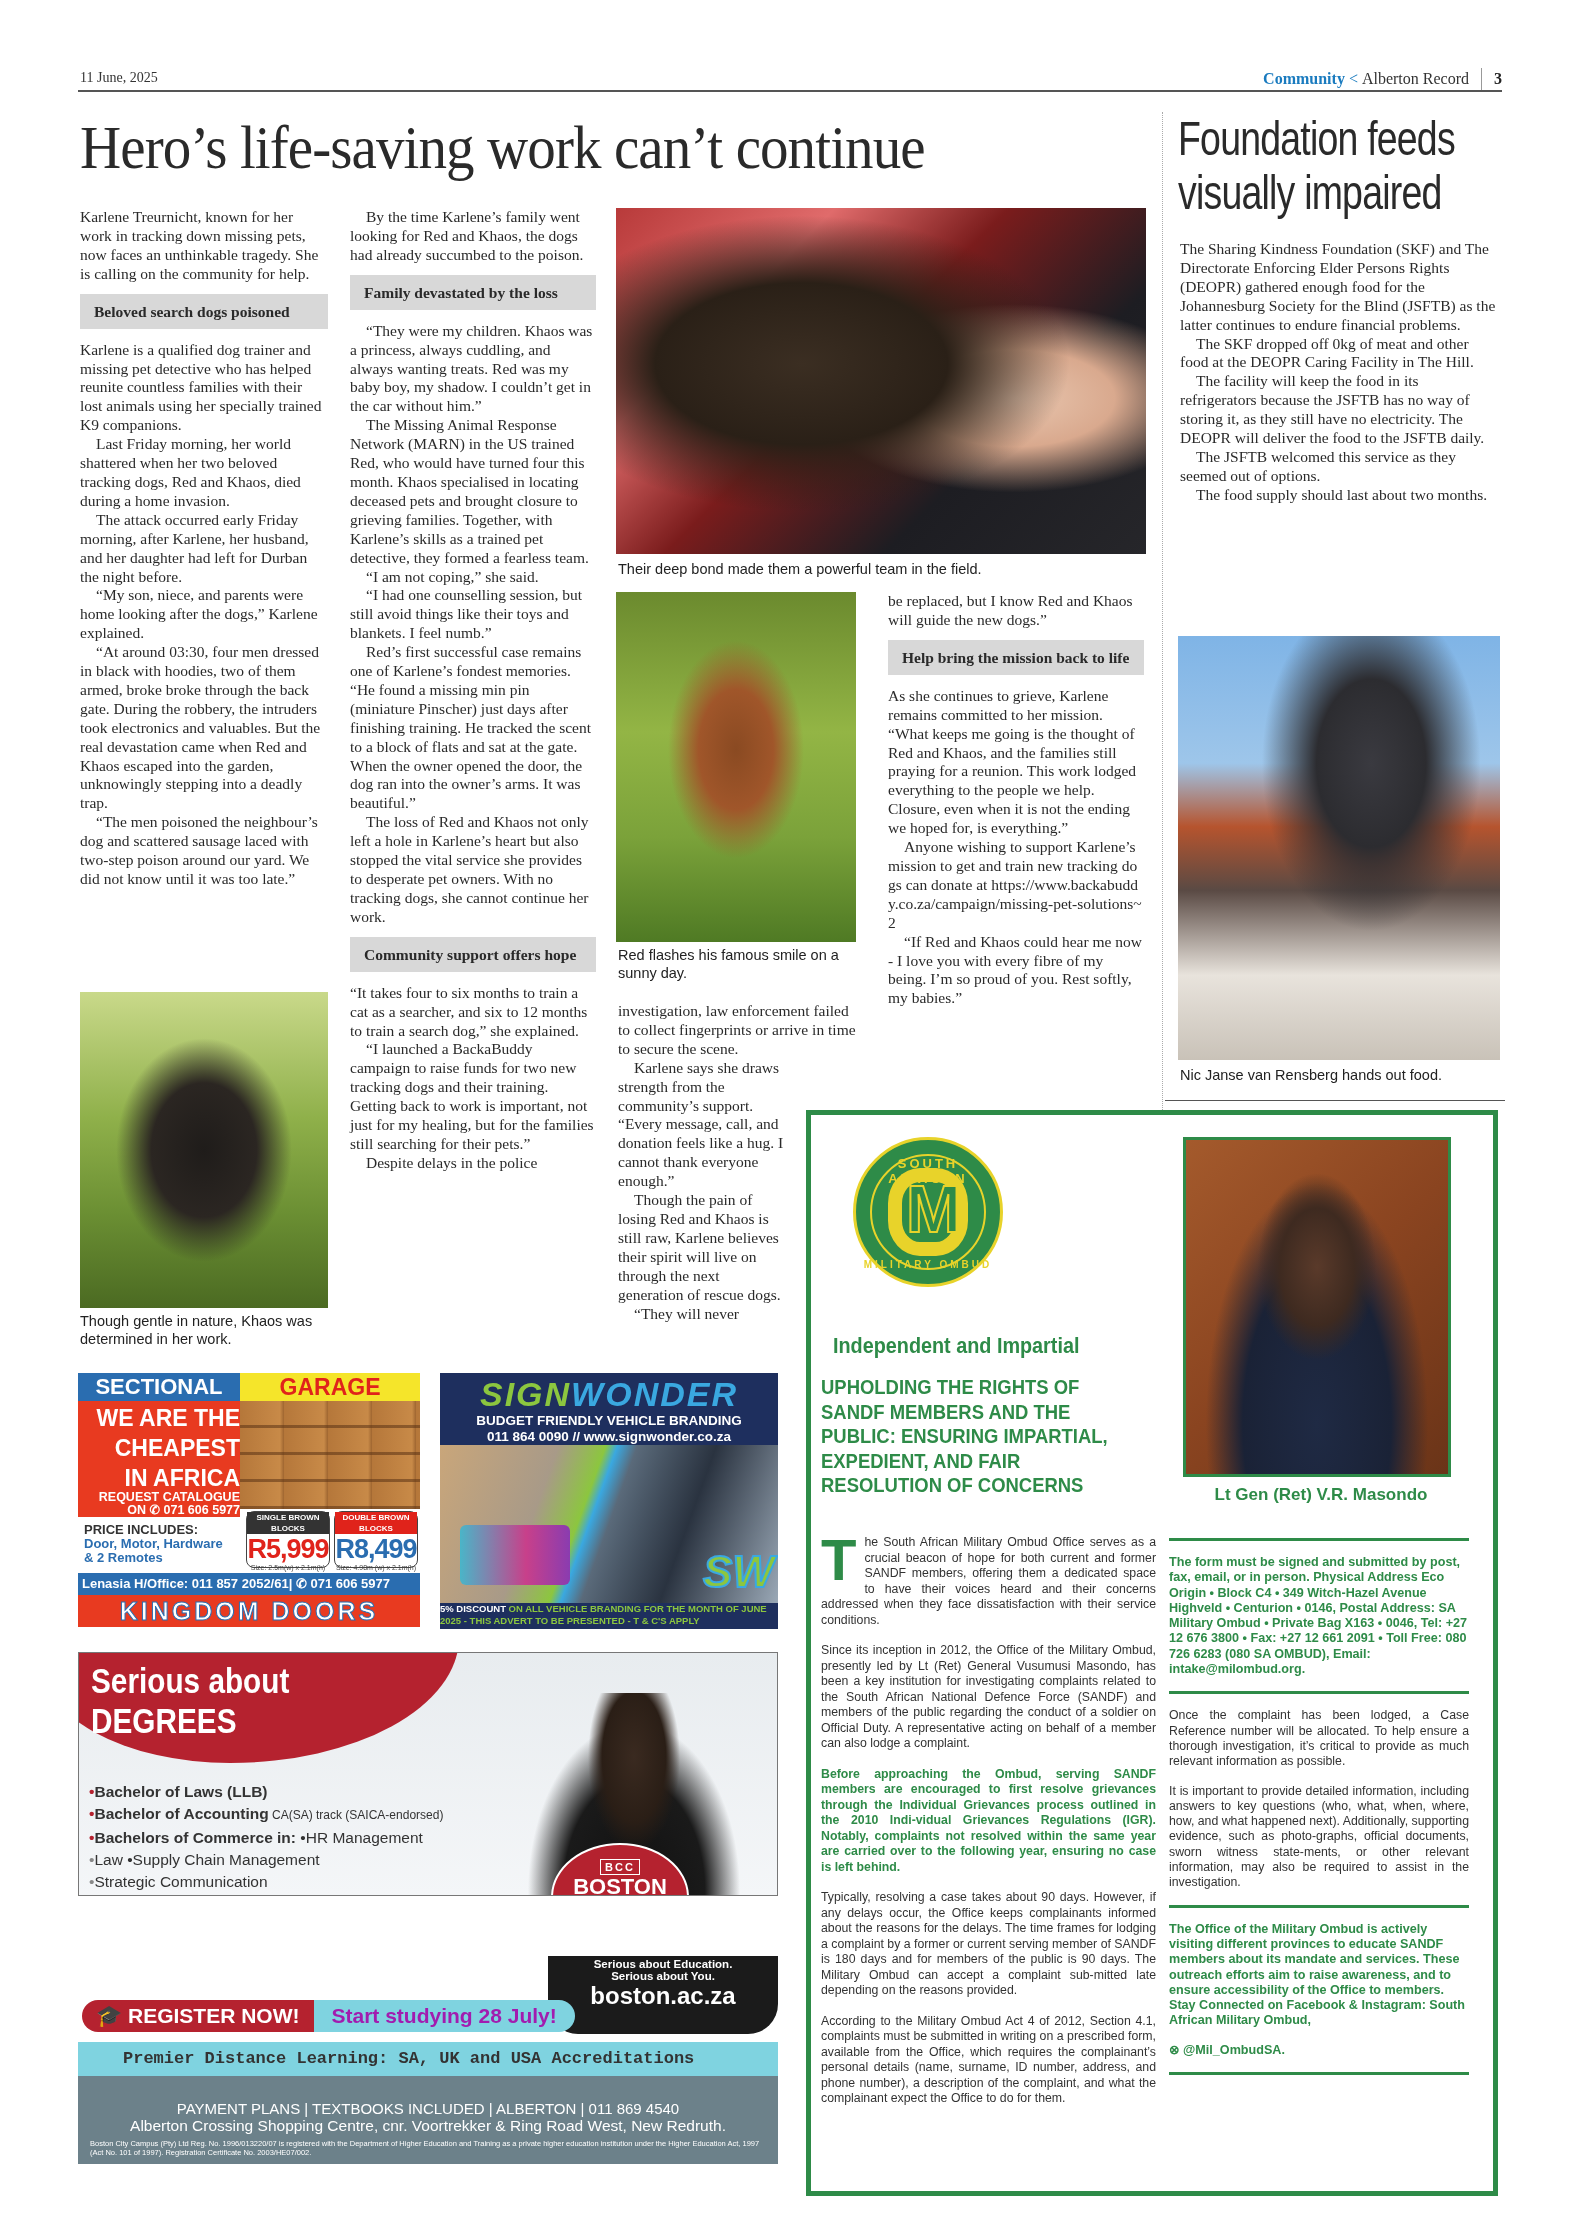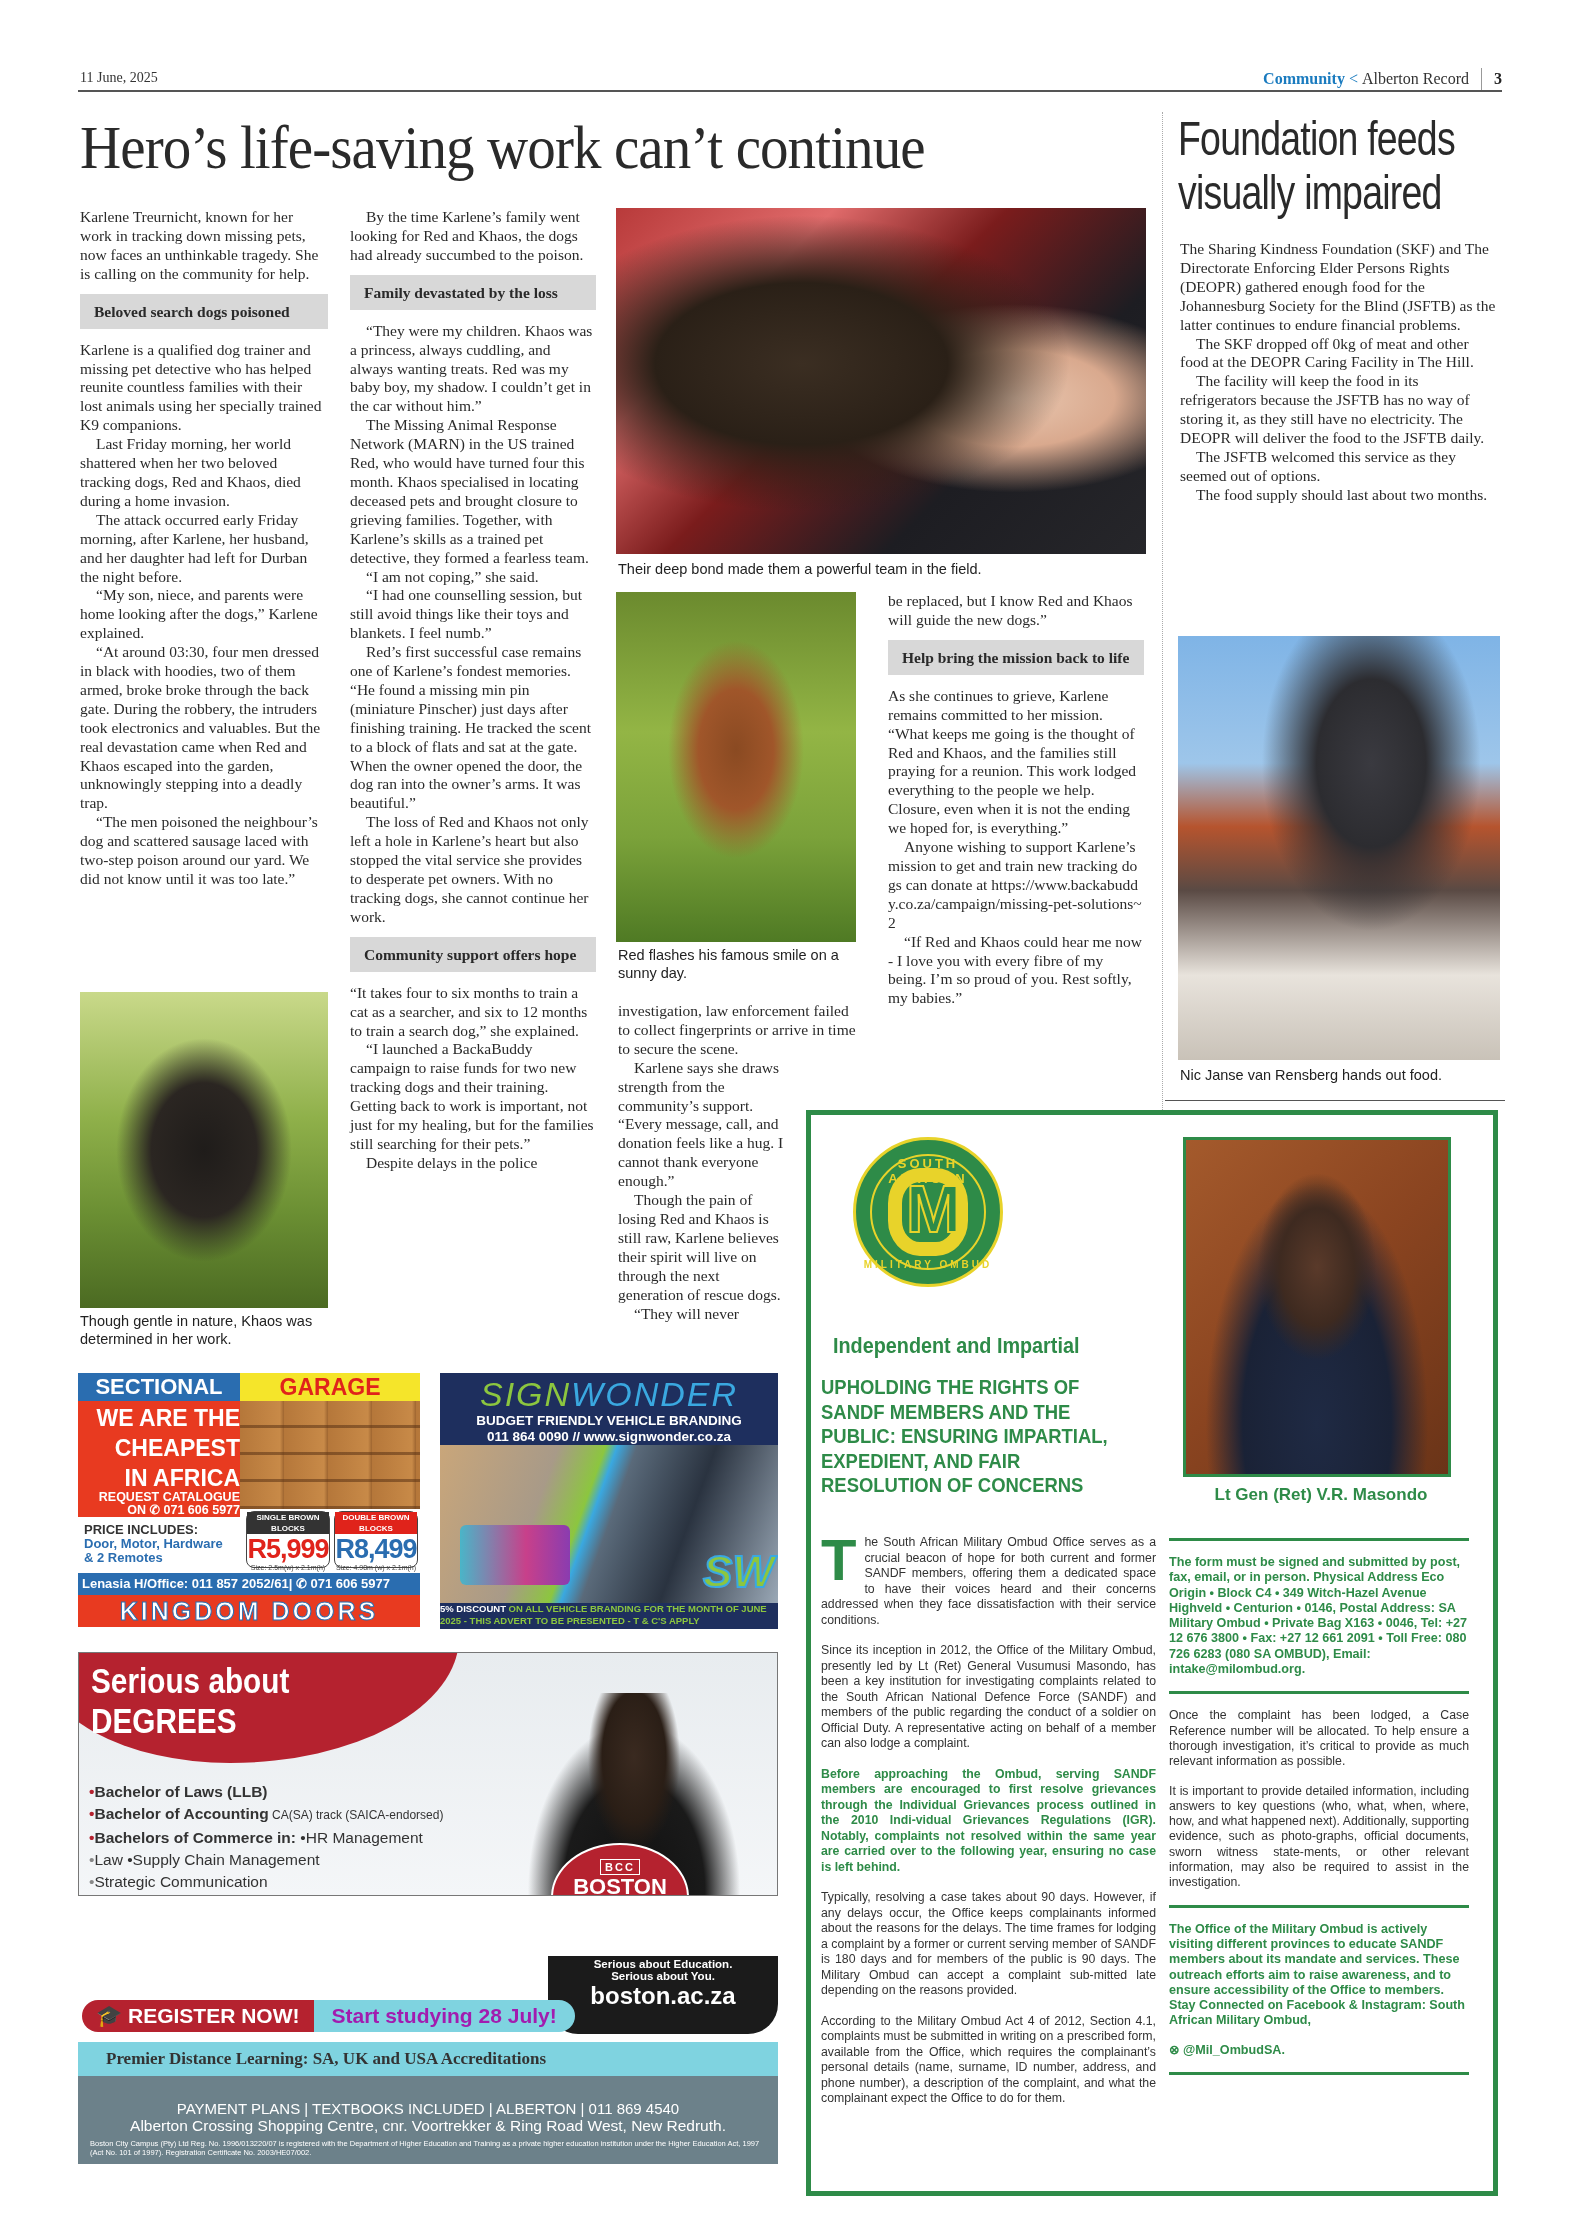--- a/index.html
+++ b/index.html
@@ -59,21 +59,21 @@
 .kd .pi .blue{color:#2a6db0}
 .kd .pbox{position:absolute;top:138px;width:84px;height:57px;border:1px solid #444;border-radius:8px;text-align:center;background:#fff}
 .kd .pbox .lab{font-size:8px;font-weight:bold;color:#fff;background:#333;line-height:11px}
 .kd .pbox .lab.r{background:#e0231b}
 .kd .pbox .price{font-size:27px;font-weight:bold;line-height:30px;letter-spacing:-1px}
 .kd .pbox .size{font-size:7px;color:#444}
 .kd .office{position:absolute;left:0;top:200px;width:342px;height:22px;background:#2a6db0;color:#fff;font-weight:bold;font-size:13px;line-height:22px;padding-left:4px;white-space:nowrap}
 .kd .brand{position:absolute;left:0;top:222px;width:342px;height:32px;background:#e83a20;color:#fff;font-weight:bold;font-size:25px;text-align:center;line-height:32px;letter-spacing:3px;-webkit-text-stroke:1px #2a6db0}
 
 .sw{left:440px;top:1373px;width:338px;height:256px;background:#1e2f5e;font-family:"Liberation Sans",sans-serif;overflow:hidden}
-.sw .logo2{position:absolute;left:0;top:2px;width:100%;text-align:center;font-size:34px;font-weight:normal;font-style:italic;letter-spacing:2px}
+.sw .logo2{position:absolute;left:0;top:2px;width:100%;text-align:center;font-size:34px;font-weight:bold;font-style:italic;letter-spacing:2px}
 .sw .logo2 .s{color:#8cc63f}.sw .logo2 .w{color:#3aa8e0}
 .sw .tag{position:absolute;left:0;top:40px;width:100%;text-align:center;color:#fff;font-weight:bold;font-size:13.5px;line-height:16px}
 .sw .img{position:absolute;left:0;top:72px;width:100%;height:158px;background:linear-gradient(110deg,#c9a67a 0,#a89a88 30%,#8cc63f 42%,#3aa8e0 45%,#5a6a7a 50%,#2a3340 70%,#9aa8b6 100%)}
 .sw .img .van{position:absolute;left:20px;top:80px;width:110px;height:60px;background:linear-gradient(90deg,#4ab5c8 0,#c8408a 60%,#8a3cb0 100%);border-radius:6px}
 .sw .img .swlogo{position:absolute;right:4px;bottom:6px;font-size:44px;font-weight:bold;font-style:italic;color:#8cc63f;-webkit-text-stroke:2px #3aa8e0}
 .sw .disc{position:absolute;left:0;top:230px;width:100%;font-weight:bold;font-size:9.5px;line-height:12px;color:#8cc63f}
 .sw .disc .wh{color:#fff}
 
 .boston{left:78px;top:1652px;width:700px;height:244px;background:linear-gradient(180deg,#e8ecef 0,#f4f6f8 100%);font-family:"Liberation Sans",sans-serif;overflow:hidden;border:1px solid #777}
 .boston .redarc{position:absolute;left:-40px;top:-120px;width:420px;height:230px;border-radius:0 0 60% 50%;background:#b5222f}
@@ -270,18 +270,18 @@
 </div>
 <div class="abs" style="left:548px;top:1956px;width:230px;height:78px;background:#1b1b1b;border-radius:0 0 30px 30px;color:#fff;text-align:center;font-family:'Liberation Sans',sans-serif">
   <div style="font-size:11.5px;font-weight:bold;margin-top:2px">Serious about Education.</div>
   <div style="font-size:11.5px;font-weight:bold">Serious about You.</div>
   <div style="font-size:24px;font-weight:bold">boston.ac.za</div>
 </div>
 <div class="abs" style="left:82px;top:2000px;width:454px;height:32px;font-family:'Liberation Sans',sans-serif;display:flex">
   <div style="background:#b5222f;color:#fff;font-weight:bold;font-size:21px;line-height:32px;padding:0 14px;border-radius:16px 0 0 16px;white-space:nowrap"><span>🎓</span> <span>REGISTER NOW!</span></div>
   <div style="background:#7fd3e0;color:#a21caf;font-weight:bold;font-size:21px;line-height:32px;padding:0 18px;border-radius:0 16px 16px 0;white-space:nowrap">Start studying 28 July!</div>
 </div>
-<div class="abs" style="left:78px;top:2042px;width:700px;height:34px;background:#7fd3e0;font-family:Liberation Serif, serif;font-weight:bold;font-size:17px;line-height:34px;padding-left:28px;color:#333">Premier Distance Learning: SA, UK and USA Accreditations</div>
+<div class="abs" style="left:78px;top:2042px;width:700px;height:34px;background:#7fd3e0;font-family:Liberation Mono, monospace;font-weight:bold;font-size:17px;line-height:34px;padding-left:45px;color:#333">Premier Distance Learning: SA, UK and USA Accreditations</div>
 <div class="abs" style="left:78px;top:2076px;width:700px;height:88px;background:#6c818a;color:#fff;font-family:'Liberation Sans',sans-serif;text-align:center">
   <div style="font-size:15px;margin-top:24px">PAYMENT PLANS | TEXTBOOKS INCLUDED | ALBERTON | 011 869 4540</div>
   <div style="font-size:15.5px">Alberton Crossing Shopping Centre, cnr. Voortrekker &amp; Ring Road West, New Redruth.</div>
   <div style="font-size:7.5px;text-align:left;padding:4px 12px 0;line-height:9px">Boston City Campus (Pty) Ltd Reg. No. 1996/013220/07 is registered with the Department of Higher Education and Training as a private higher education institution under the Higher Education Act, 1997 (Act No. 101 of 1997). Registration Certificate No. 2003/HE07/002.</div>
 </div>
 
 </body></html>

